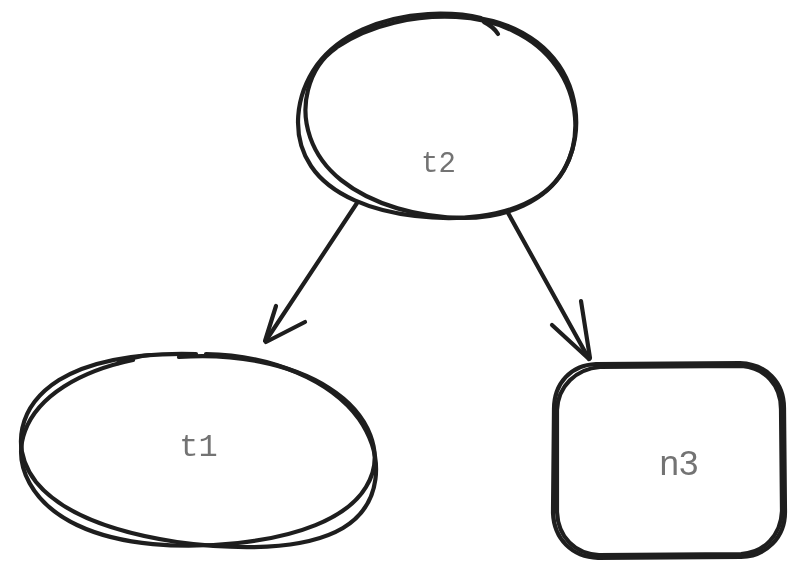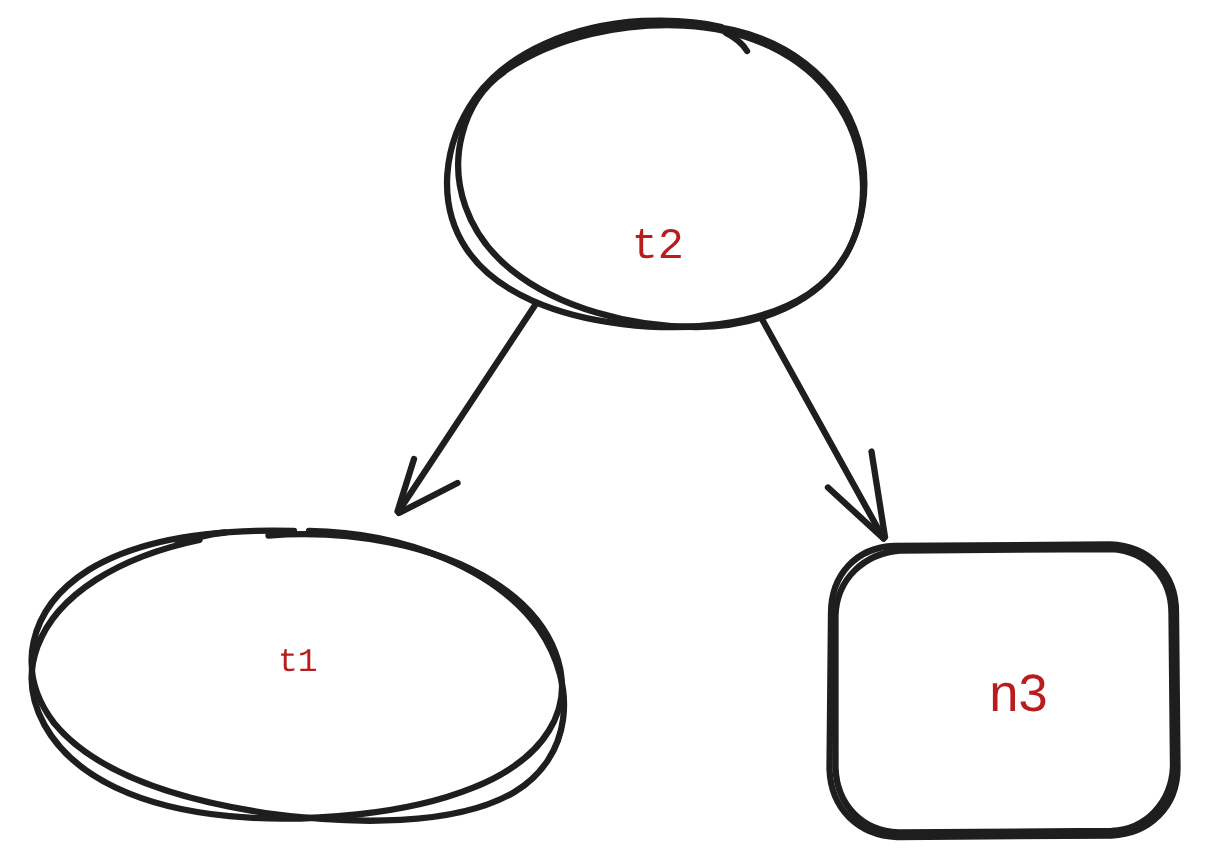--- a/index.html
+++ b/index.html
@@ -23,21 +23,21 @@
   #sketch {
     position: absolute;
     left: 0;
     top: 0;
     width: 804px;
     height: 574px;
   }
   .node-label {
     position: absolute;
     text-align: center;
-    color: #b91c1c;
+    color: #737373;
     white-space: pre;
     user-select: none;
     line-height: 1.28;
   }
   .mono {
     font-family: "Liberation Mono", "DejaVu Sans Mono", monospace;
   }
   .sans {
     font-family: "Liberation Sans", "DejaVu Sans", sans-serif;
   }
@@ -48,21 +48,21 @@
     width: 279px;
     font-size: 29px;
   }
   #label-t2 .line1 { display: block; }
   #label-t2 .line2 { display: block; }
   
   #label-t1 {
     left: 22px;
     top: 428px;
     width: 353px;
-    font-size: 22px;
+    font-size: 32px;
   }
   
   #label-n3 {
     left: 553px;
     top: 441px;
     width: 252px;
     font-size: 35px;
   }
 </style>
 </head>

